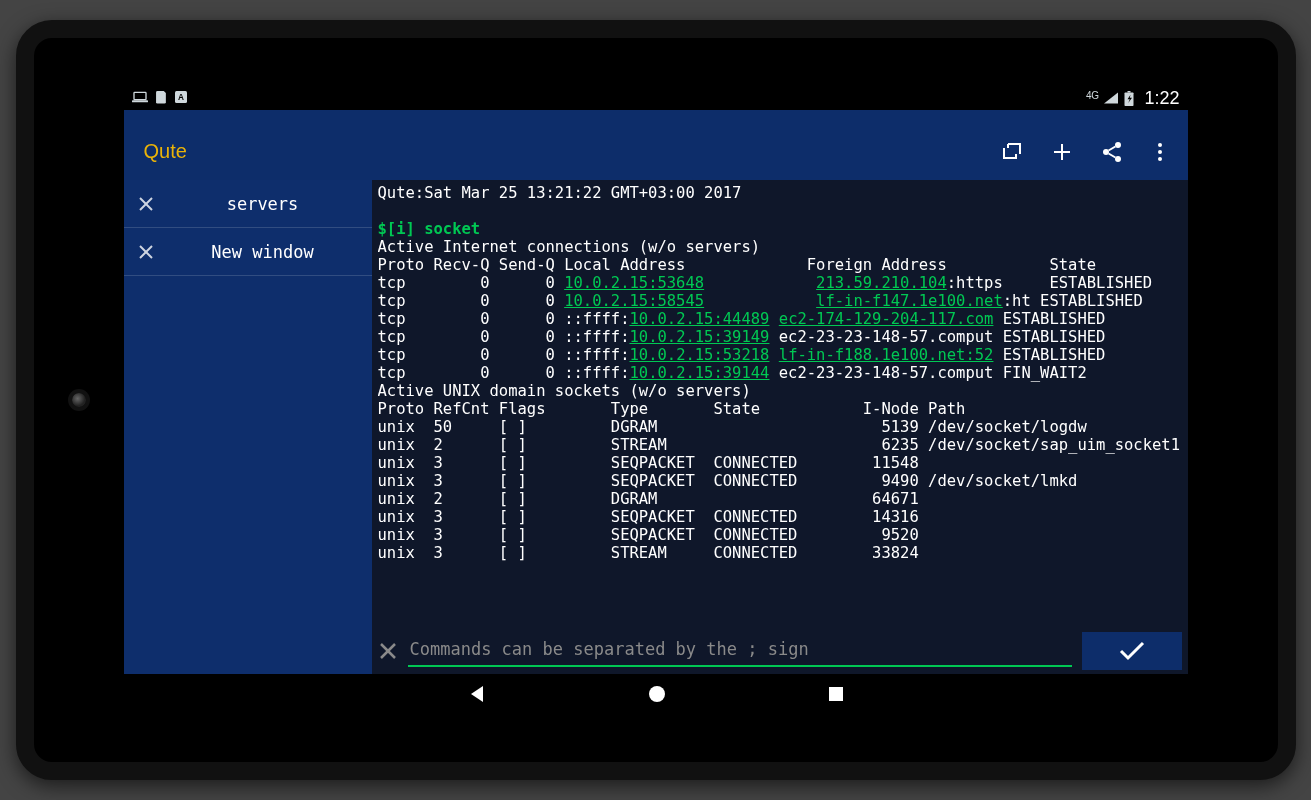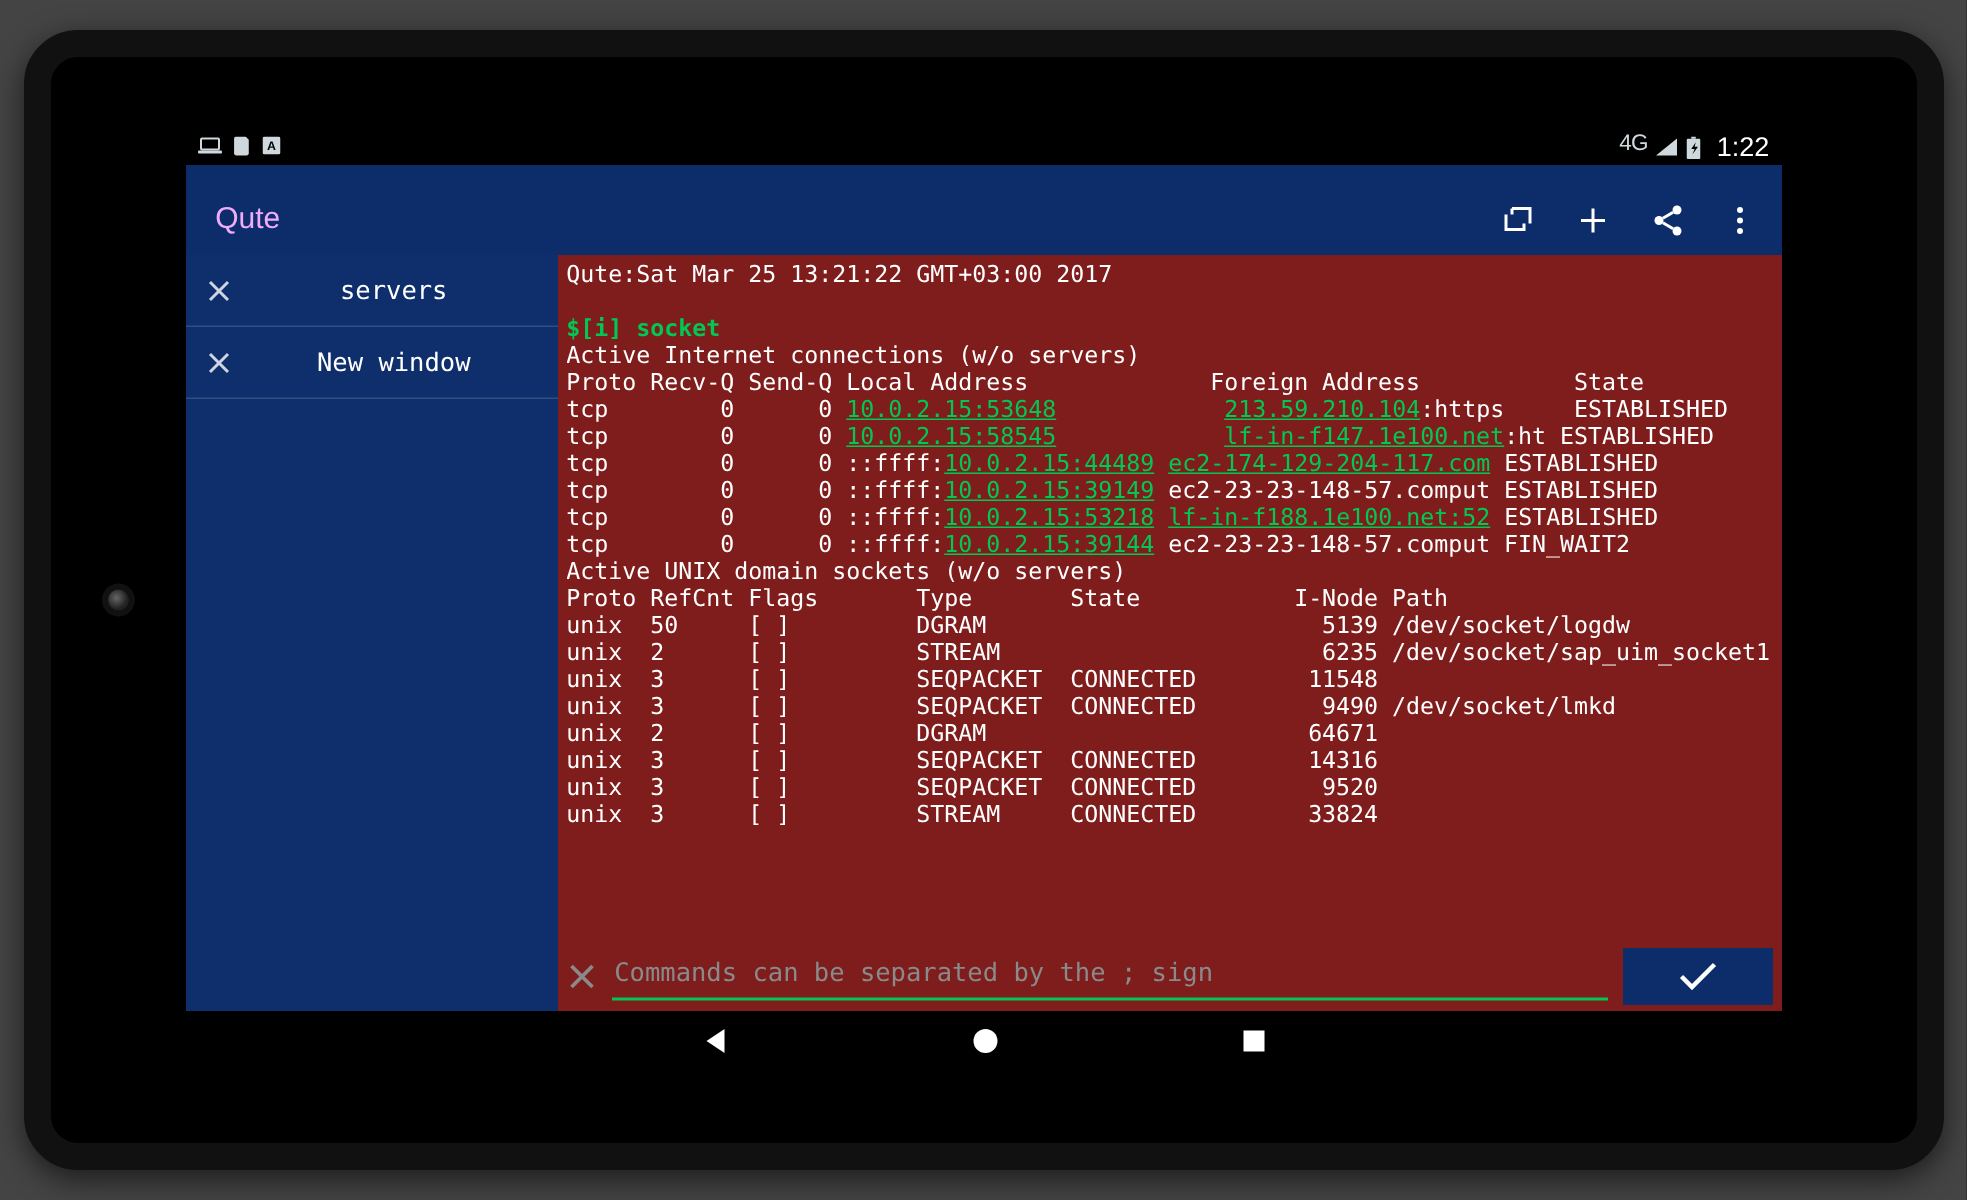--- a/index.html
+++ b/index.html
@@ -38,23 +38,23 @@
     display: flex; align-items: center;
     padding: 0 8px;
   }
   .status-bar .left-icons { display: flex; gap: 8px; }
   .status-bar .spacer { flex: 1; }
   .status-bar .right-icons { display: flex; align-items: center; gap: 6px; }
   .status-bar svg { display: block; }
 
   
   .app-bar {
-    height: 60px; width: 100%;
+    height: 70px; width: 100%;
     background: #0d2d6a;
-    color: #f0abfc;
+    color: #eab308;
     display: flex; align-items: center;
     padding: 13px 10px 0 20px;
   }
   .app-title { font-size: 20px; font-weight: 500; }
   .app-bar .spacer { flex: 1; }
   .app-bar .action-icons { display: flex; align-items: center; gap: 26px; padding-right: 8px; }
   .app-bar svg { display: block; }
 
   
   .app-body { flex: 1; display: flex; overflow: hidden; }
@@ -72,21 +72,21 @@
     padding: 0 14px;
     gap: 14px;
     font-size: 17px;
     cursor: pointer;
   }
   .sidebar-item .label { flex: 1; text-align: center; font-family: "DejaVu Sans Mono","Menlo",monospace; }
   .sidebar-item .close { width: 16px; height: 16px; stroke: #fff; stroke-width: 2; opacity: .8; }
 
   .terminal-pane {
     flex: 1;
-    background: #7f1d1d;
+    background: #0f172a;
     color: #fff;
     display: flex; flex-direction: column;
     font-family: "DejaVu Sans Mono","Menlo","Consolas",monospace;
     font-size: 15.5px;
     line-height: 18px;
     padding: 4px 6px 2px 6px;
     overflow: hidden;
   }
   .term-out {
     flex: 1;
@@ -156,21 +156,21 @@
         </span>
         <span>
           <svg width="12" height="12" viewBox="0 0 16 16">
               <rect width="16" height="16" rx="2" fill="#cfd8dc"></rect>
               <text x="8" y="12" text-anchor="middle" font-size="11" font-weight="bold" fill="#000">A</text>
             </svg>
         </span>
       </div>
       <div class="spacer"></div>
       <div class="right-icons">
-        <span style="font-size:15px;line-height:9px;color:#cfd8dc;position:relative;top:-3px;letter-spacing:-.5px"><span>4G</span></span>
+        <span style="font-size:10px;line-height:9px;color:#cfd8dc;position:relative;top:-3px;letter-spacing:-.5px"><span>4G</span></span>
         <span>
           <svg width="14" height="12" viewBox="0 0 20 16" fill="#cfd8dc">
               <path d="M0 16 L20 16 L20 0 Z"></path>
             </svg>
         </span>
         <span>
           <svg width="10" height="15" viewBox="0 0 12 20" fill="#cfd8dc">
               <rect x="0" y="2" width="12" height="18" rx="1"></rect>
               <rect x="4" y="0" width="4" height="2"></rect>
               <path d="M8 5 L4 11 H7 L5 16 L10 9 H7 Z" fill="#000"></path>

